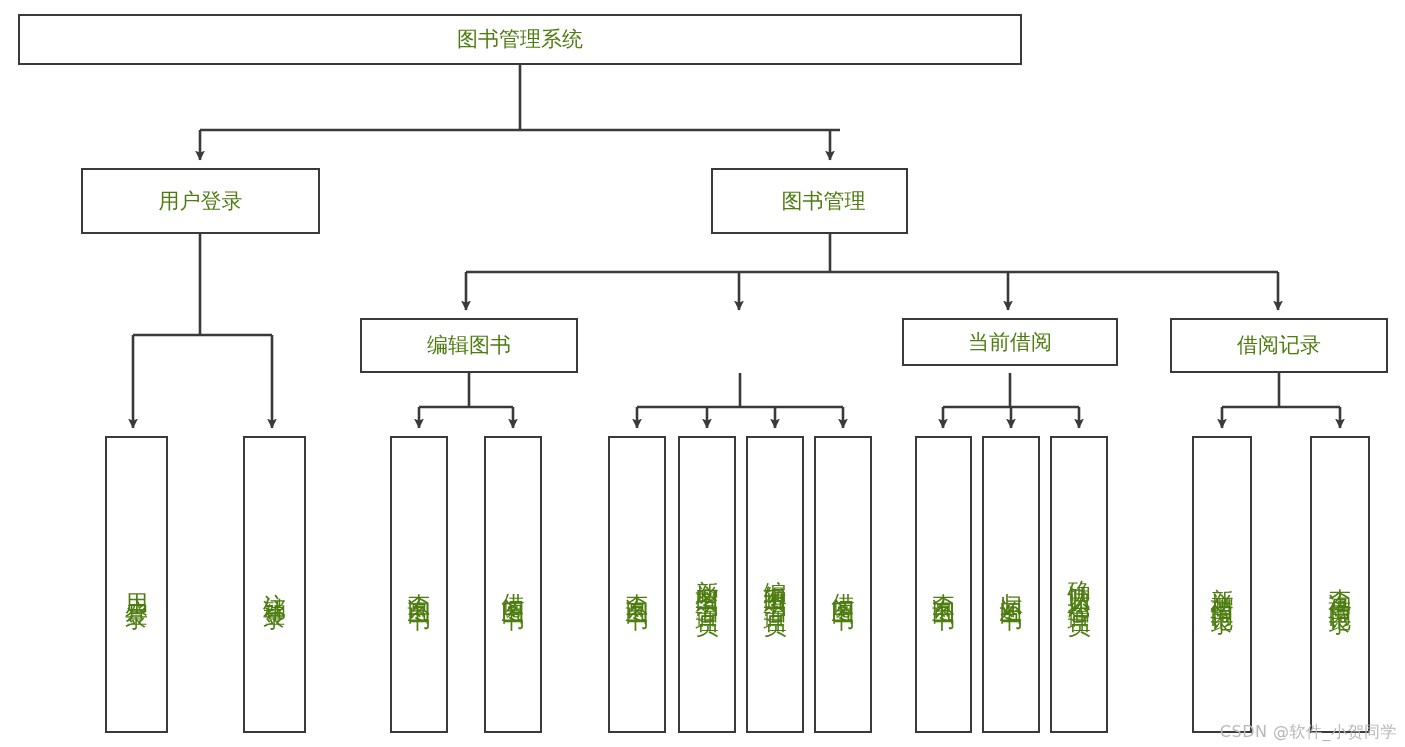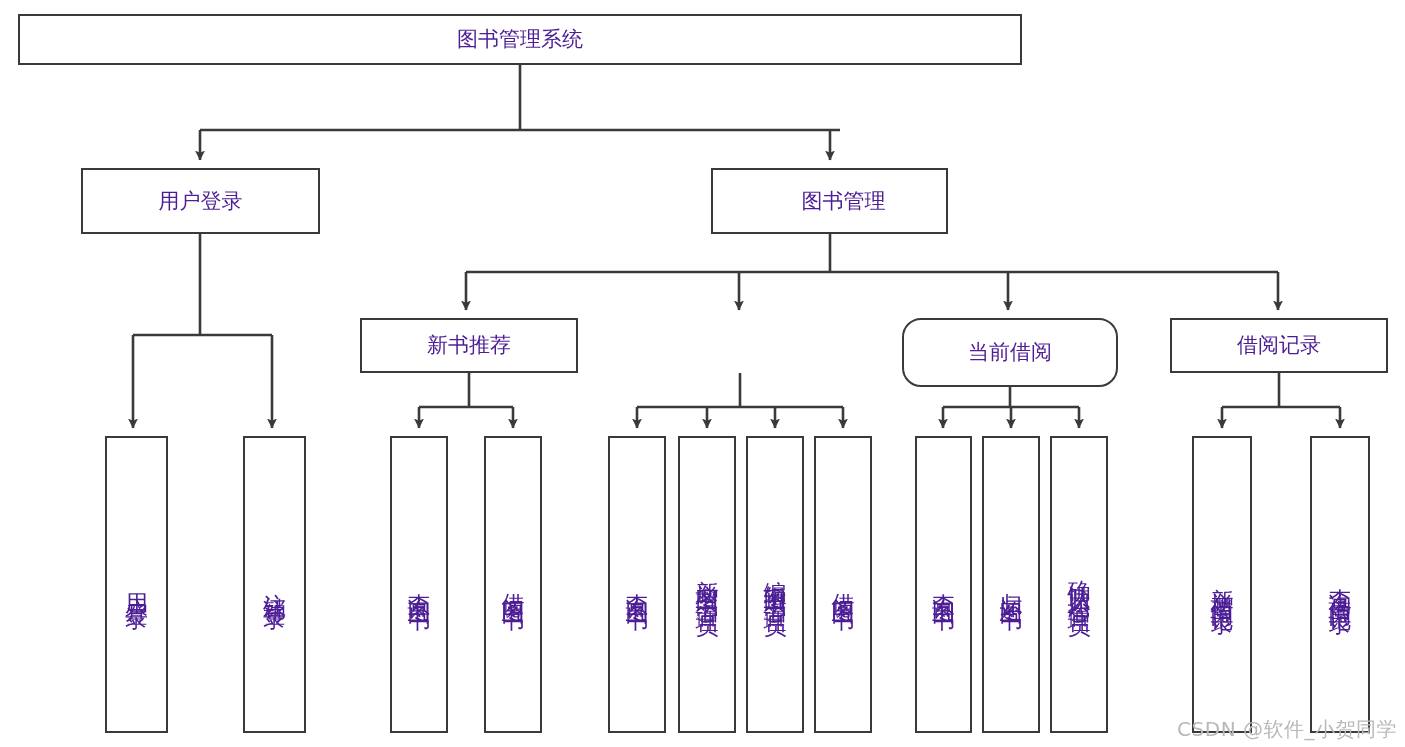--- a/index.html
+++ b/index.html
@@ -31,21 +31,21 @@
     position: absolute;
     box-sizing: border-box;
     background: #ffffff;
     border: 2px solid #3a3a3a;
     display: flex;
     align-items: center;
     justify-content: center;
     overflow: hidden;
   }
   .node-label {
-    color: #4c1d95;
+    color: #4d7c0f;
     text-align: right;
     line-height: 1.18;
     white-space: nowrap;
   }
   
   .node.horiz .node-label {
     font-size: 21px;
     writing-mode: horizontal-tb;
   }
   .node.root .node-label {
@@ -62,21 +62,21 @@
     font-size: 23px;
     letter-spacing: 5px;
     line-height: 1;
     white-space: nowrap;
     max-height: 100%;
   }
   .watermark {
     position: absolute;
     right: 8px;
     bottom: 4px;
-    font-size: 20px;
+    font-size: 16px;
     color: #b8b8b8;
     white-space: nowrap;
     letter-spacing: 0.5px;
   }
 </style>
 </head>
 <body>
 
 <div id="diagram-root">
 
@@ -130,28 +130,28 @@
     </g>
   </svg>
 
   <div class="node root horiz" style="left:18px; top:14px; width:1004px; height:51px;">
     <span class="node-label">图书管理系统</span>
   </div>
 
   <div class="node horiz" style="left:81px; top:168px; width:239px; height:66px;">
     <span class="node-label">用户登录</span>
   </div>
-  <div class="node horiz" style="left:711px; top:168px; width:237px; height:66px;padding-left:28px;">
+  <div class="node horiz" style="left:711px; top:168px; width:197px; height:66px;padding-left:28px;">
     <span class="node-label">图书管理</span>
   </div>
 
   <div class="node horiz" style="left:360px; top:318px; width:218px; height:55px;">
-    <span class="node-label">新书推荐</span>
-  </div>
-  <div class="node horiz" style="left:902px; top:318px; width:216px; height:69px;border-radius:19px;">
+    <span class="node-label">编辑图书</span>
+  </div>
+  <div class="node horiz" style="left:902px; top:318px; width:216px; height:48px;">
     <span class="node-label">当前借阅</span>
   </div>
   <div class="node horiz" style="left:1170px; top:318px; width:218px; height:55px;font-family:Liberation Serif, serif;">
     <span class="node-label">借阅记录</span>
   </div>
 
   <div class="node vert" style="left:105px; top:436px; width:63px; height:297px;">
     <span class="node-label">用户登录</span>
   </div>
   <div class="node vert" style="left:243px; top:436px; width:63px; height:297px;">

